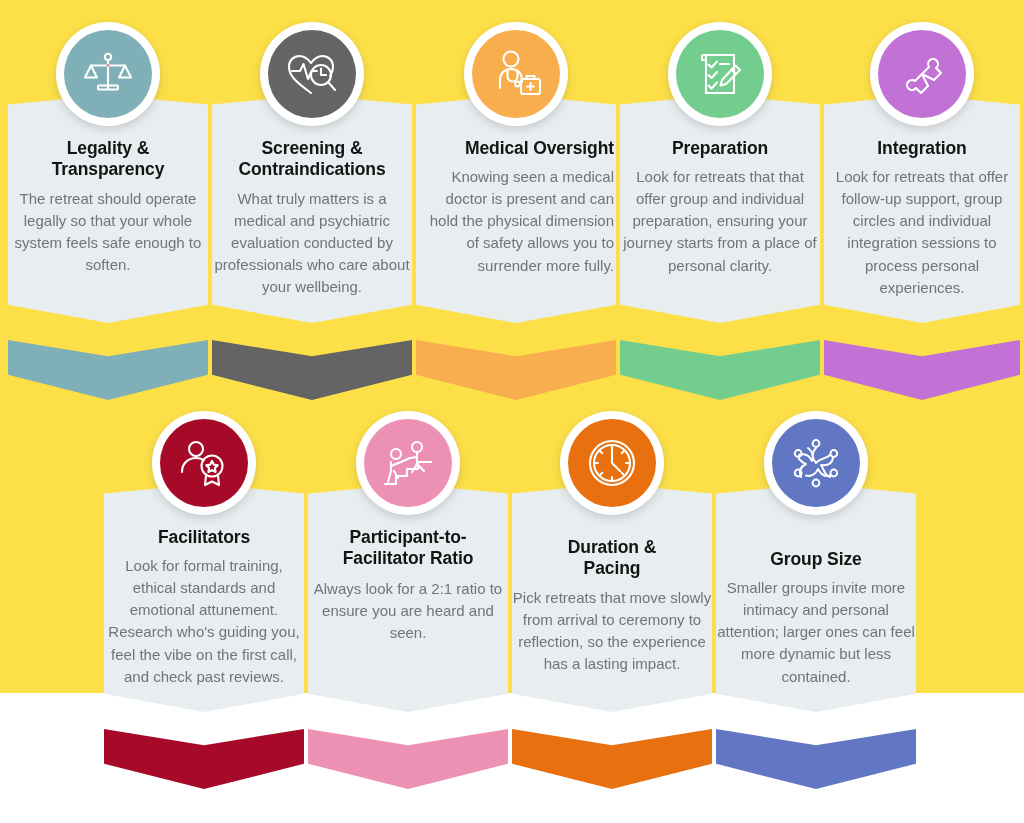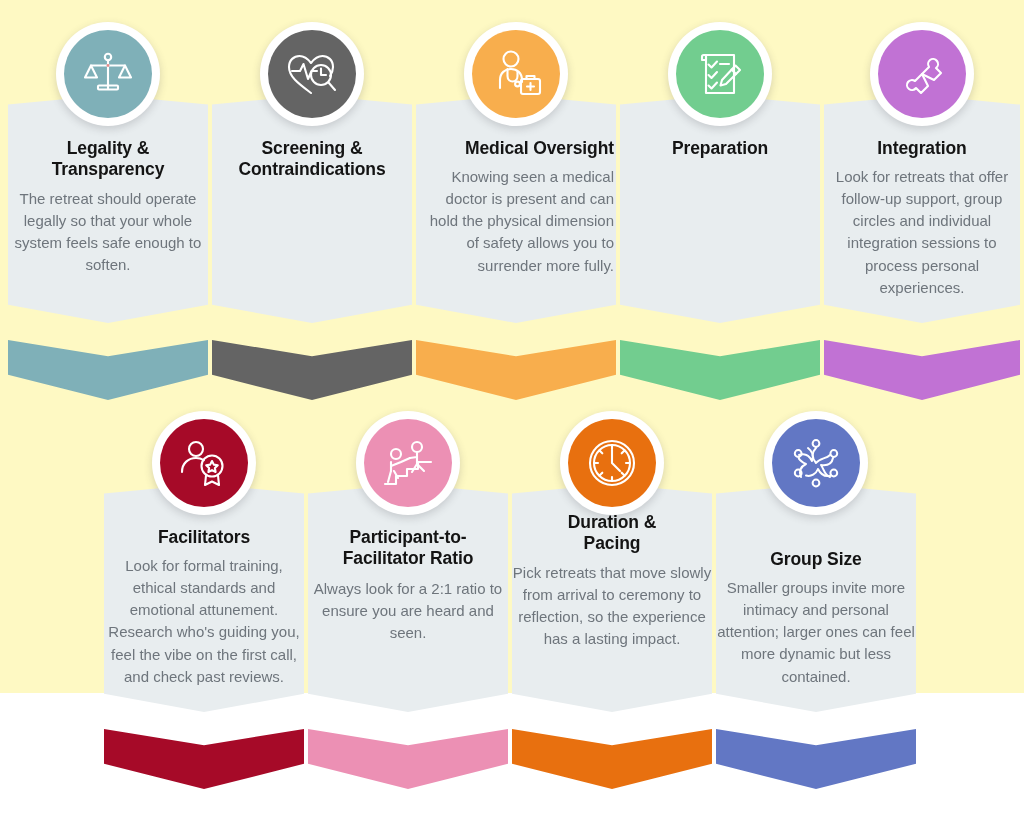--- a/index.html
+++ b/index.html
@@ -11,21 +11,21 @@
     width: 1024px;
     height: 823px;
     overflow: hidden;
     font-family: "Liberation Sans", sans-serif;
     -webkit-font-smoothing: antialiased;
   }
   #canvas {
     position: relative;
     width: 1024px;
     height: 693px;
-    background: #fef9c3;
+    background: #fde047;
   }
 
   
   .card {
     position: absolute;
     background: #e8edef;
     -webkit-clip-path: polygon(0% 4.2%, 50% 0%, 100% 4.2%, 100% 92%, 50% 100%, 0% 92%);
     clip-path: polygon(0% 4.2%, 50% 0%, 100% 4.2%, 100% 92%, 50% 100%, 0% 92%);
     box-sizing: border-box;
   }
@@ -121,20 +121,21 @@
         <path d="M36 19.5 L36 26 L41 26"></path>
         <line x1="43.5" y1="33.5" x2="50" y2="41"></line>
       </svg>
     </div>
   </div>
   <div class="card-body" style="left:214px; top:138px; width:196px;">
     <div class="card-title">
       <span>Screening &amp;</span><br>
       <span>Contraindications</span>
     </div>
+    <p class="card-text">What truly matters is a medical and psychiatric evaluation conducted by professionals who care about your wellbeing.</p>
   </div>
 
   <div class="card" style="left:416px; top:95px; width:200px; height:228px;"></div>
   <div class="chev" style="left:416px; top:340px; width:200px; height:60px; background:#f8ae4d;"></div>
   <div class="circle-wrap" style="left:464px; top:22px;">
     <div class="circle" style="background:#f8ae4d;">
       <svg width="54" height="52" viewBox="0 0 54 52" fill="none" stroke="#ffffff" stroke-width="2.1" stroke-linecap="round" stroke-linejoin="round">
         <circle cx="22" cy="11" r="7.5"></circle>
         <path d="M11 40 L11 32 C11 25 16 21 22 21 C28 21 33 25 33 32 L33 34"></path>
         <path d="M18.5 21 L18.5 28 C18.5 31.5 21 33.5 23.5 33.5 C26 33.5 28.5 31.5 28.5 28 L28.5 24"></path>
@@ -162,20 +163,21 @@
         <path d="M13.5 27 L16.5 30 L22 24"></path>
         <path d="M13.5 37.5 L16.5 40.5 L22 34.5"></path>
         <line x1="25" y1="16" x2="34" y2="16"></line>
         <path d="M40.5 17.5 L45 22 L31 36 L25.5 37.5 L27 32 Z"></path>
         <line x1="36.5" y1="21.5" x2="41" y2="26"></line>
       </svg>
     </div>
   </div>
   <div class="card-body" style="left:622px; top:138px; width:196px;">
     <div class="card-title">Preparation</div>
+    <p class="card-text">Look for retreats that that offer group and individual preparation, ensuring your journey starts from a place of personal clarity.</p>
   </div>
 
   <div class="card" style="left:824px; top:95px; width:196px; height:228px;"></div>
   <div class="chev" style="left:824px; top:340px; width:196px; height:60px; background:#c172d4;"></div>
   <div class="circle-wrap" style="left:870px; top:22px;">
     <div class="circle" style="background:#c172d4;">
       <svg width="52" height="52" viewBox="0 0 52 52" fill="none" stroke="#ffffff" stroke-width="2.1" stroke-linecap="round" stroke-linejoin="round">
         <path d="M26 26 L33 19 C31.5 16.5 32 13.5 34 12 C36.2 10.3 39.3 10.8 41 13 C42.7 15.2 42.3 18.2 40 20 L45 25 L38 32 L26 26 Z"></path>
         <path d="M26 26 L19 33 C16.5 31.5 13.5 32 12 34 C10.3 36.2 10.8 39.3 13 41 C15.2 42.7 18.2 42.3 20 40 L25 45 L32 38 L26 26 Z"></path>
       </svg>
@@ -239,21 +241,21 @@
         <line x1="8" y1="26" x2="12" y2="26"></line>
         <line x1="40" y1="26" x2="44" y2="26"></line>
         <line x1="13.5" y1="13.5" x2="16.3" y2="16.3"></line>
         <line x1="35.7" y1="35.7" x2="38.5" y2="38.5"></line>
         <line x1="38.5" y1="13.5" x2="35.7" y2="16.3"></line>
         <line x1="16.3" y1="35.7" x2="13.5" y2="38.5"></line>
         <path d="M26 13 L26 26 L34 34"></path>
       </svg>
     </div>
   </div>
-  <div class="card-body" style="left:512px; top:512px; width:200px;">
+  <div class="card-body" style="left:512px; top:537px; width:200px;">
     <div class="card-title">
       <span>Duration &amp;</span><br>
       <span>Pacing</span>
     </div>
     <p class="card-text">Pick retreats that move slowly from arrival to ceremony to reflection, so the experience has a lasting impact.</p>
   </div>
 
   <div class="card" style="left:716px; top:484px; width:200px; height:228px;"></div>
   <div class="chev" style="left:716px; top:729px; width:200px; height:60px; background:#6277c4;"></div>
   <div class="circle-wrap" style="left:764px; top:411px;">

